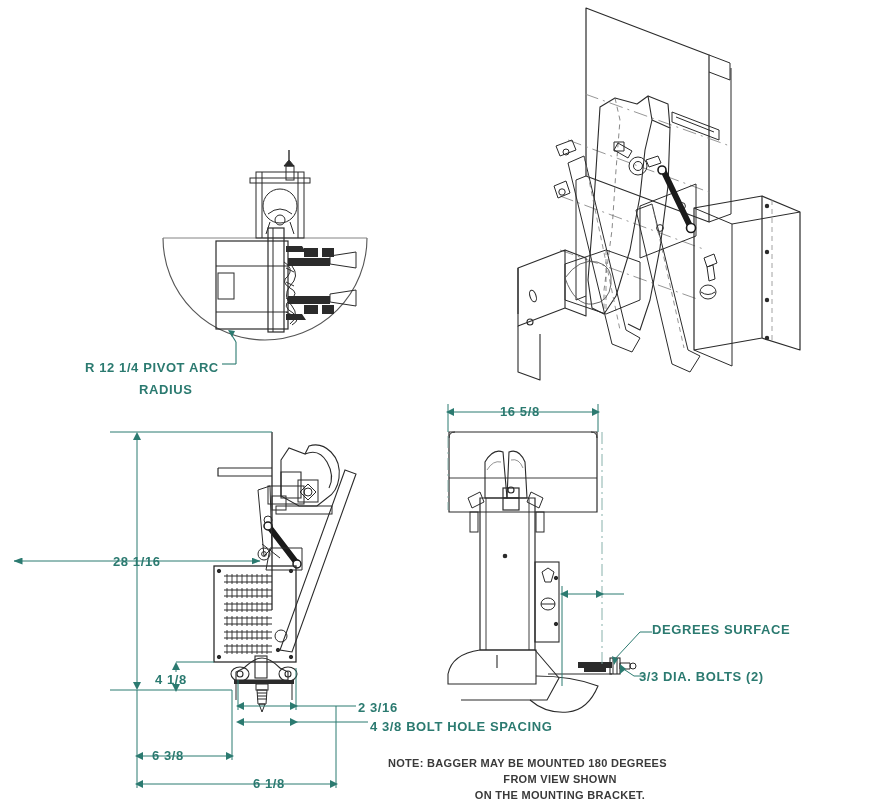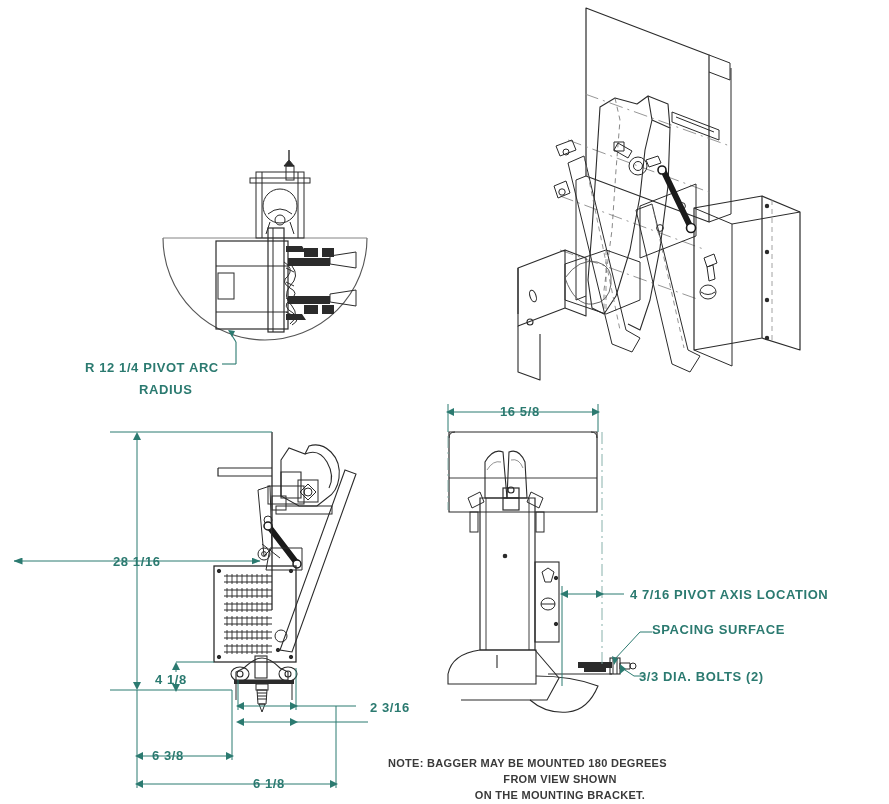--- a/index.html
+++ b/index.html
@@ -471,32 +471,32 @@
     </g>
   </svg>
 
   <div class="dimtxt" style="left:85px;  top:360px; text-align:left;">R 12 1/4  PIVOT ARC</div>
   <div class="dimtxt" style="left:139px; top:374px;margin-top:8px;">RADIUS</div>
 
   <div class="dimtxt" style="left:113px; top:554px;">28 1/16</div>
 
   <div class="dimtxt" style="left:155px; top:672px;">4 1/8</div>
 
-  <div class="dimtxt" style="left:370px; top:700px;">2 3/16</div>
-
+  <div class="dimtxt" style="left:358px; top:700px;">2 3/16</div>
+
+  <div class="dimtxt" style="left:370px; top:719px;">4 3/8  BOLT HOLE SPACING</div>
 
   <div class="dimtxt" style="left:152px; top:748px;">6 3/8</div>
 
   <div class="dimtxt" style="left:253px; top:776px;">6 1/8</div>
 
   <div class="dimtxt" style="left:500px; top:404px;">16 5/8</div>
 
-  <div class="dimtxt" style="left:630px; top:587px;">4 7/16  PIVOT AXIS LOCATION</div>
-
-  <div class="dimtxt" style="left:652px; top:622px;">SPACING SURFACE</div>
+
+  <div class="dimtxt" style="left:652px; top:622px;">DEGREES SURFACE</div>
 
   <div class="dimtxt" style="left:639px; top:669px;">3/3 DIA. BOLTS (2)</div>
 
   <div class="notetxt" style="left:388px; top:755px;">NOTE: BAGGER MAY BE MOUNTED 180 DEGREES</div>
   <div class="notetxt" style="left:388px; top:787px; width:344px;">ON THE MOUNTING BRACKET.</div>
   <div class="notetxt" style="left:388px; top:771px; width:344px;">FROM VIEW SHOWN</div>
 
 </div>
 
 </body></html>

